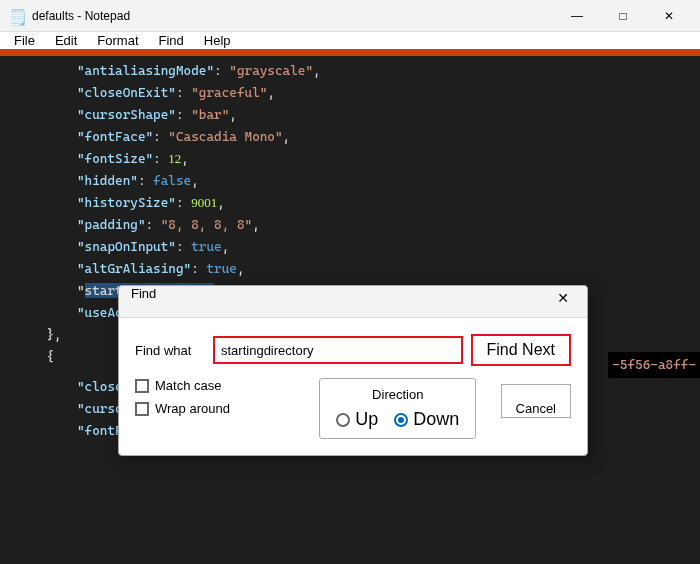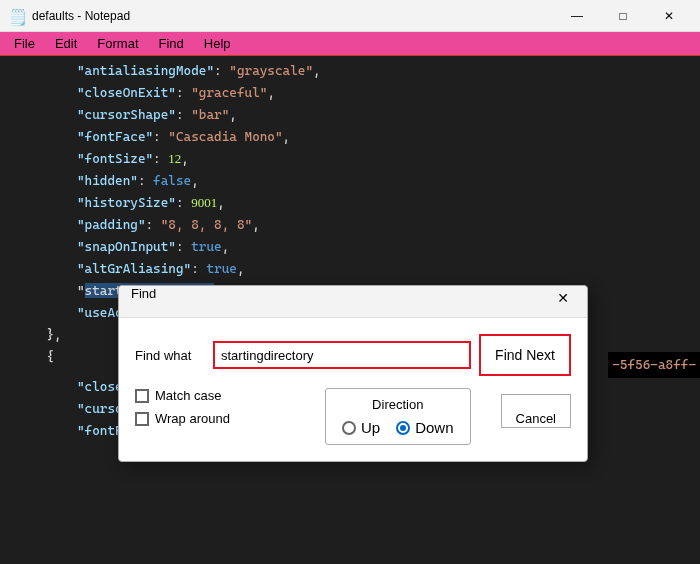--- a/index.html
+++ b/index.html
@@ -42,26 +42,26 @@
       background: transparent;
       font-size: 12px;
       cursor: pointer;
       display: flex;
       align-items: center;
       justify-content: center;
     }
 
     
     .menu-bar {
-      background: #ec4899;
+      background: #ffffff;
       height: 24px;
       display: flex;
       align-items: center;
       padding: 0 4px;
-      border-bottom: 1px solid #c2410c;
+      border-bottom: 7px solid #c2410c;
     }
     .menu-item {
       padding: 2px 10px;
       font-size: 13px;
       color: #000;
       cursor: pointer;
       height: 100%;
       display: flex;
       align-items: center;
     }
@@ -165,25 +165,25 @@
     .find-input {
       flex: 1;
       height: 28px;
       border: 2px solid #e81123;
       outline: none;
       padding: 2px 6px;
       font-size: 13px;
       font-family: 'Segoe UI', sans-serif;
     }
     .find-next-btn {
-      height: 42px;
+      height: 32px;
       padding: 0 14px;
       background: #ffffff;
       border: 2px solid #e81123;
-      font-size: 14px;
+      font-size: 16px;
       font-family: 'Segoe UI', sans-serif;
       cursor: pointer;
       white-space: nowrap;
       font-weight: 500;
     }
 
     .options-col {
       display: flex;
       flex-direction: column;
       gap: 8px;
@@ -201,21 +201,21 @@
 
     .direction-options {
       display: flex;
       gap: 16px;
     }
 
     .radio-option {
       display: flex;
       align-items: center;
       gap: 5px;
-      font-size: 15px;
+      font-size: 18px;
       color: #000;
       cursor: pointer;
     }
 
     .radio-btn {
       width: 14px;
       height: 14px;
       border-radius: 50%;
       border: 2px solid #666;
       background: white;

